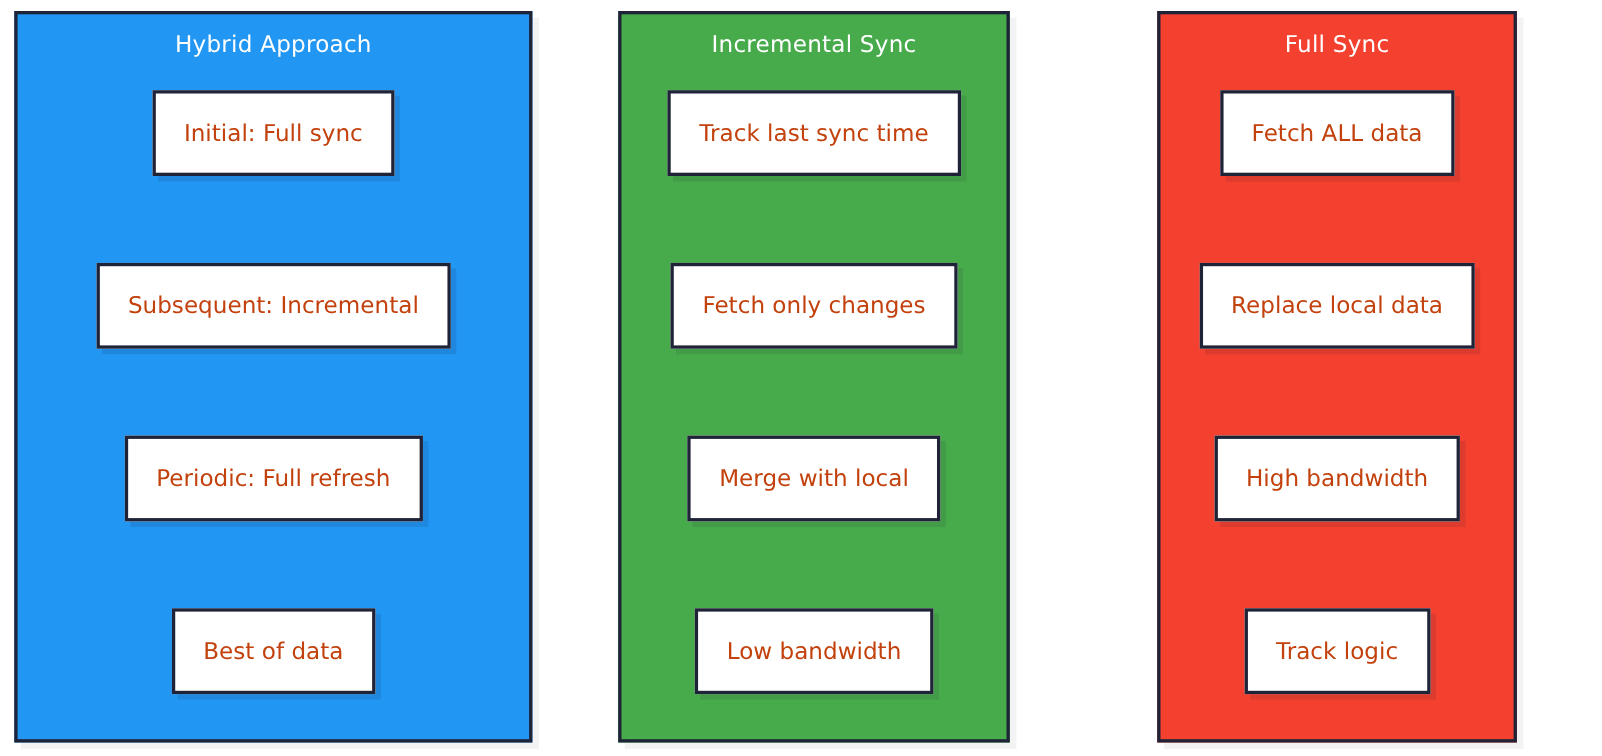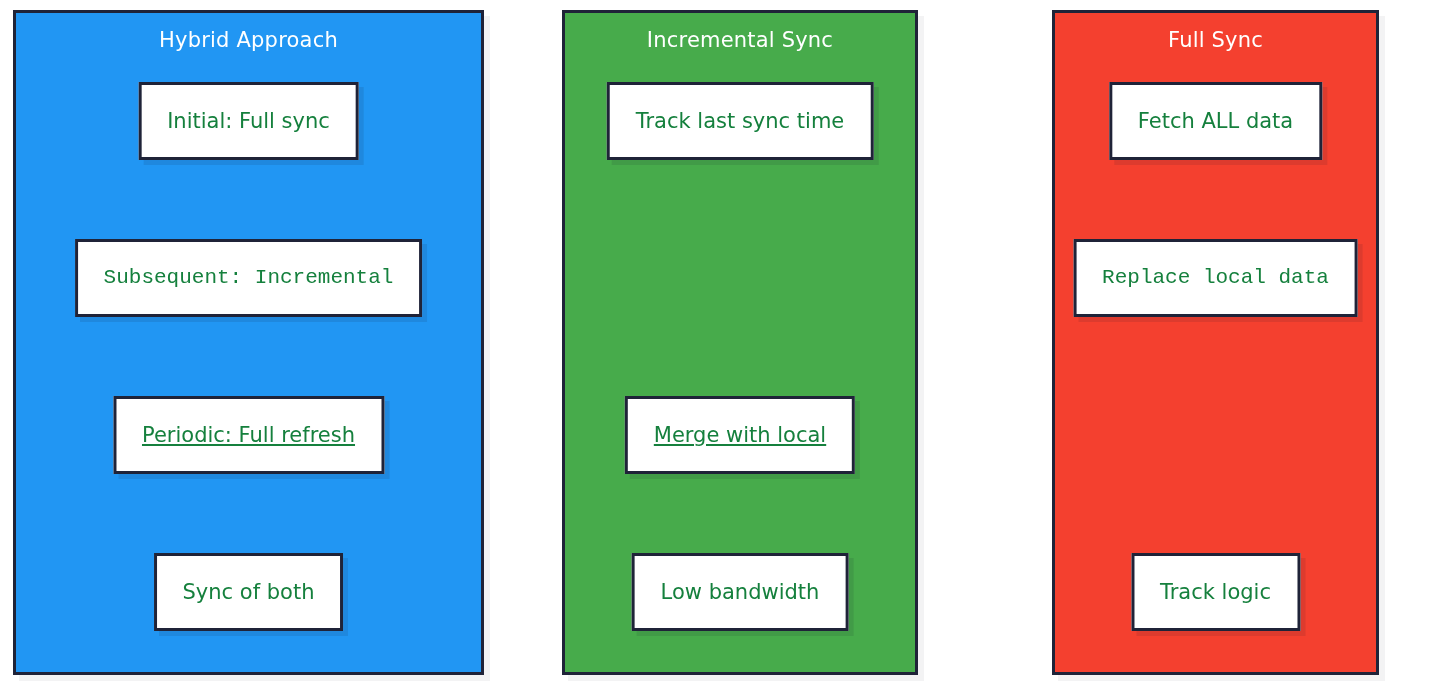--- a/index.html
+++ b/index.html
@@ -48,52 +48,54 @@
     position: absolute;
     left: 50%;
     transform: translateX(-50%);
     background: #ffffff;
     border: 3px solid #1f2338;
     box-sizing: border-box;
     height: 78px;
     display: flex;
     align-items: center;
     justify-content: center;
-    color: #15803d;
+    color: #c2410c;
     font-size: 21px;
     line-height: 26px;
     white-space: nowrap;
     padding: 0 26px;
     box-shadow: 5px 5px 0 rgba(20,22,40,0.10);
   }
   .node-0 { top: 69px;  }
-  .node-1 { top: 226px; font-family: Liberation Mono, monospace; }
-  .node-2 { top: 383px; text-decoration: underline; }
+  .node-1 { top: 226px; }
+  .node-2 { top: 383px; }
   .node-3 { top: 540px; }
 </style>
 </head>
 <body>
 
 <div id="diagram">
 
   <div class="panel panel-blue">
     <div class="panel-title">Hybrid Approach</div>
     <div class="node node-0">Initial: Full sync</div>
     <div class="node node-1">Subsequent: Incremental</div>
     <div class="node node-2">Periodic: Full refresh</div>
-    <div class="node node-3">Sync of both</div>
+    <div class="node node-3">Best of data</div>
   </div>
 
   <div class="panel panel-green">
     <div class="panel-title">Incremental Sync</div>
     <div class="node node-0">Track last sync time</div>
+    <div class="node node-1">Fetch only changes</div>
     <div class="node node-2">Merge with local</div>
     <div class="node node-3">Low bandwidth</div>
   </div>
 
   <div class="panel panel-red">
     <div class="panel-title">Full Sync</div>
     <div class="node node-1">Replace local data</div>
     <div class="node node-0">Fetch ALL data</div>
+    <div class="node node-2">High bandwidth</div>
     <div class="node node-3">Track logic</div>
   </div>
 
 </div>
 
 </body></html>

